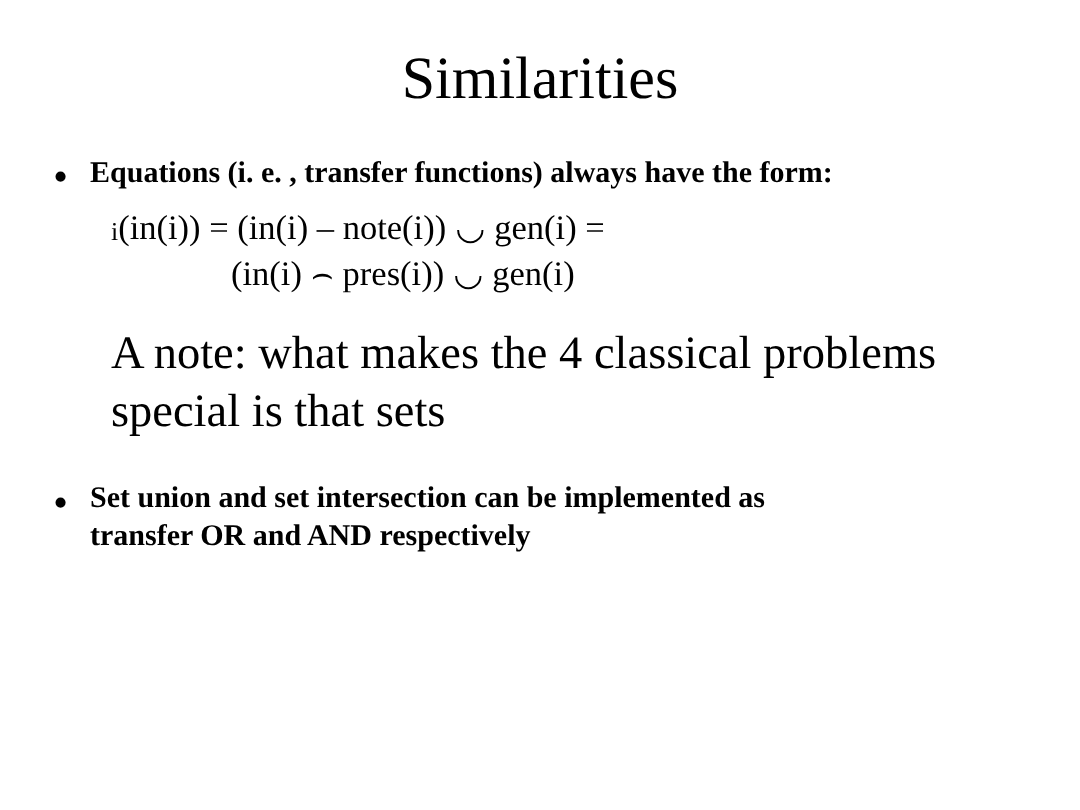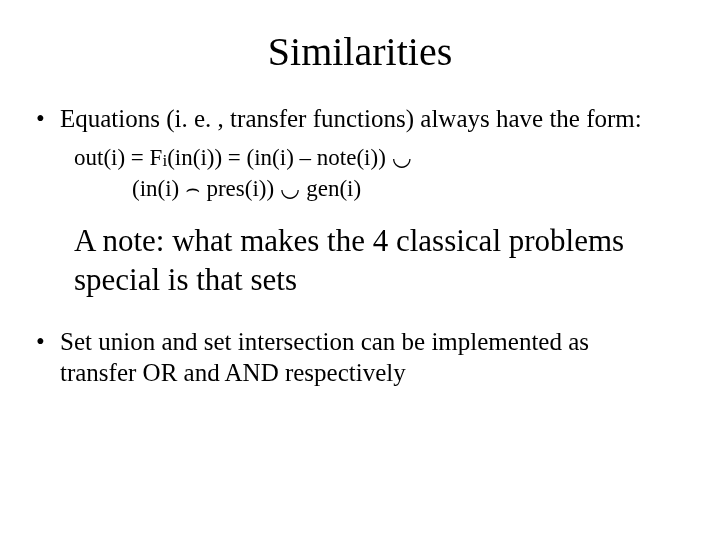--- a/index.html
+++ b/index.html
@@ -26,43 +26,44 @@
     margin: 0 0 28px 0;
   }
   ul.bullets {
     list-style: none;
     margin: 0;
     padding: 0;
   }
   ul.bullets > li {
     position: relative;
     padding-left: 24px;
-    font-size: 25px;
+    font-size: 20px;
     line-height: 1.25;
     margin: 0 0 8px 0;
+    font-weight: bold;
   }
   ul.bullets > li::before {
     content: "•";
     position: absolute;
     left: 0;
     top: 0;
     font-size: 25px;
   }
   .eq-block {
     margin: 4px 0 4px 38px;
     font-size: 23px;
     line-height: 1.35;
   }
   .eq-line {
     display: flex;
     flex-wrap: wrap;
     align-items: baseline;
   }
   .eq-line2 {
-    margin-left: 58px;
+    margin-left: 80px;
     text-align: right;
   }
   .subi {
     font-size: 0.75em;
     vertical-align: sub;
     position: relative;
     top: 0.05em;
   }
   .cup {
     display: inline-block;
@@ -91,24 +92,24 @@
   <h1 class="title">Similarities</h1>
 
   <ul class="bullets">
     <li>
       <span>Equations (i. e. , transfer functions) always have the form:</span>
     </li>
   </ul>
 
   <div class="eq-block">
     <div class="eq-line">
-      <span>out(i) = F</span>
         <span class="subi">i</span>
         <span>(in(i)) = (in(i) – note(i)) </span>
         <span class="cup">◡</span>
+        <span> gen(i) =</span>
     </div>
     <div class="eq-line eq-line2">
       <span>(in(i) </span>
         <span class="cap">⌢</span>
         <span> pres(i)) </span>
         <span class="cup">◡</span>
         <span> gen(i)</span>
     </div>
   </div>
 

